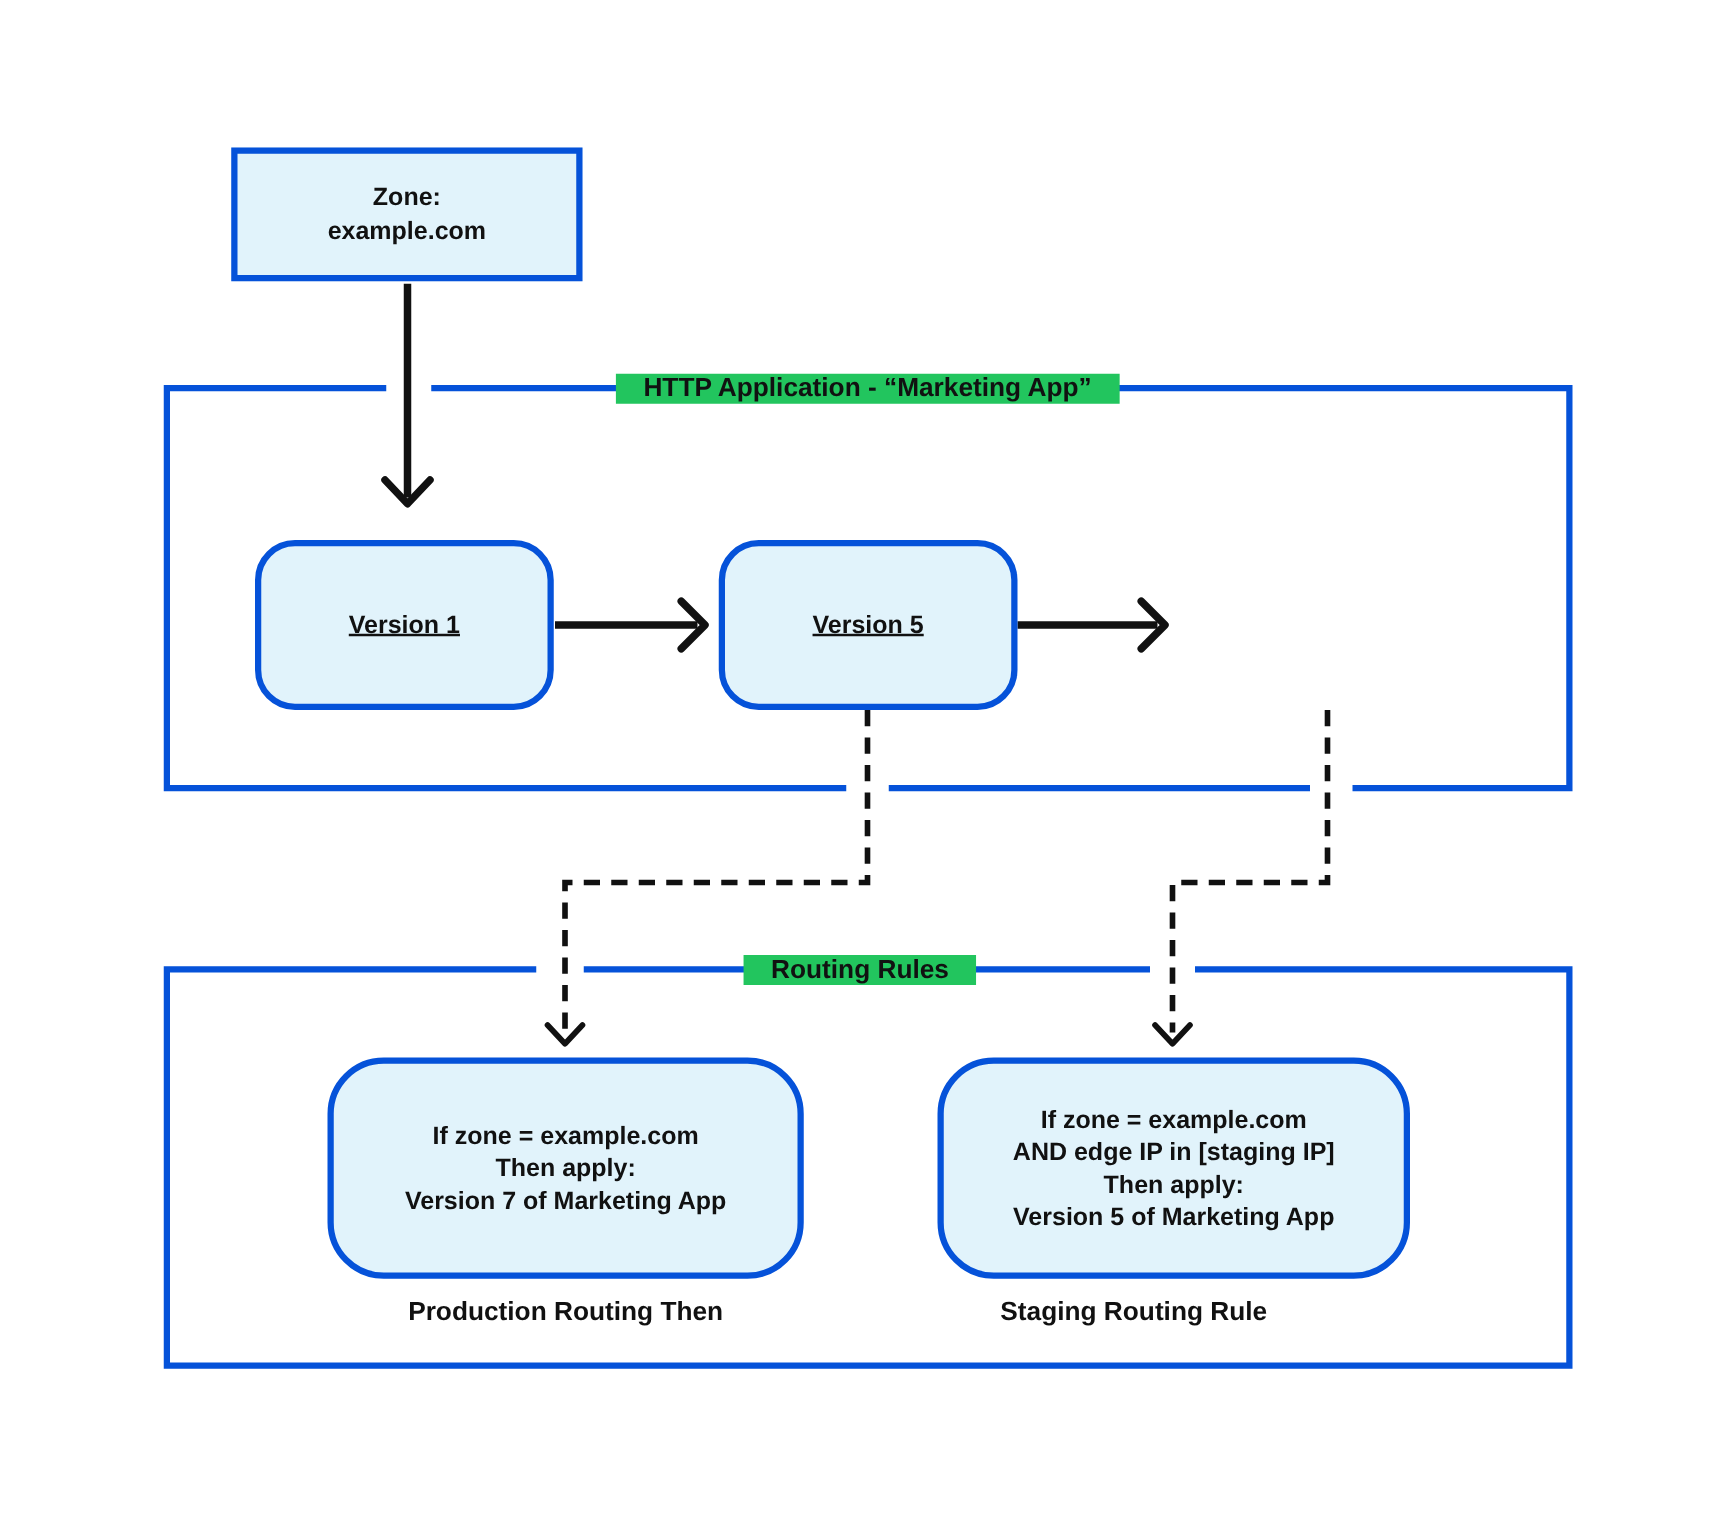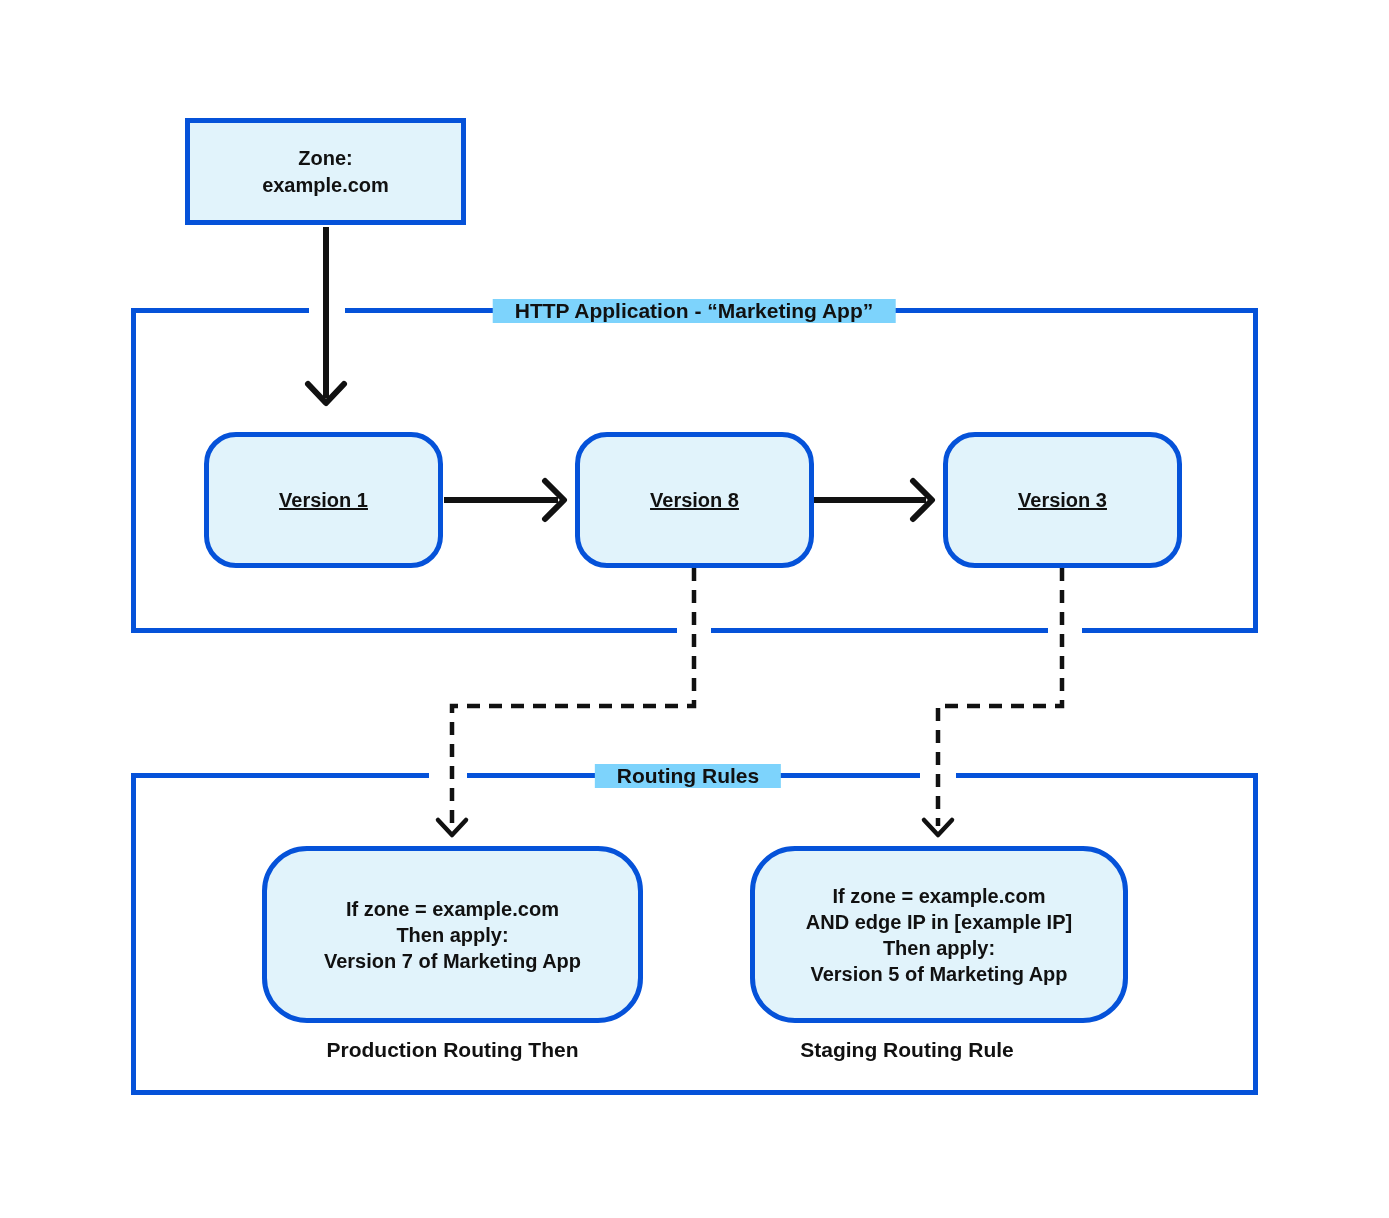--- a/index.html
+++ b/index.html
@@ -80,21 +80,21 @@
     border-radius: 45px;
     font-size: 20px; line-height: 26px;
   }
   .rule-production { left: 262px; width: 381px; }
   .rule-staging    { left: 750px; width: 378px; }
 
   
   .group-title {
     position: absolute;
     transform: translate(-50%, -50%);
-    background: #7dd3fc;
+    background: #22c55e;
     padding: 0 22px;
     font-size: 21px;
     font-weight: bold;
     white-space: nowrap;
     z-index: 5;
   }
   .title-http    { left: 694px; top: 311px; }
   .title-routing { left: 688px; top: 776px; }
 
   
@@ -153,34 +153,31 @@
 
   <div class="node zone-box">
     <div>Zone:</div>
     <div>example.com</div>
   </div>
 
   <div class="node version-box version-1">
     <span>Version 1</span>
   </div>
   <div class="node version-box version-2">
-    <span>Version 8</span>
-  </div>
-  <div class="node version-box version-3">
-    <span>Version 3</span>
+    <span>Version 5</span>
   </div>
 
   <div class="node rule-box rule-production">
     <div>If zone = example.com</div>
     <div>Then apply:</div>
     <div>Version 7 of Marketing App</div>
   </div>
   <div class="node rule-box rule-staging">
     <div>If zone = example.com</div>
-    <div>AND edge IP in [example IP]</div>
+    <div>AND edge IP in [staging IP]</div>
     <div>Then apply:</div>
     <div>Version 5 of Marketing App</div>
   </div>
 
   <div class="group-title title-http">HTTP Application - “Marketing App”</div>
   <div class="group-title title-routing">Routing Rules</div>
 
   <div class="rule-caption caption-production">Production Routing Then</div>
   <div class="rule-caption caption-staging">Staging Routing Rule</div>
 

